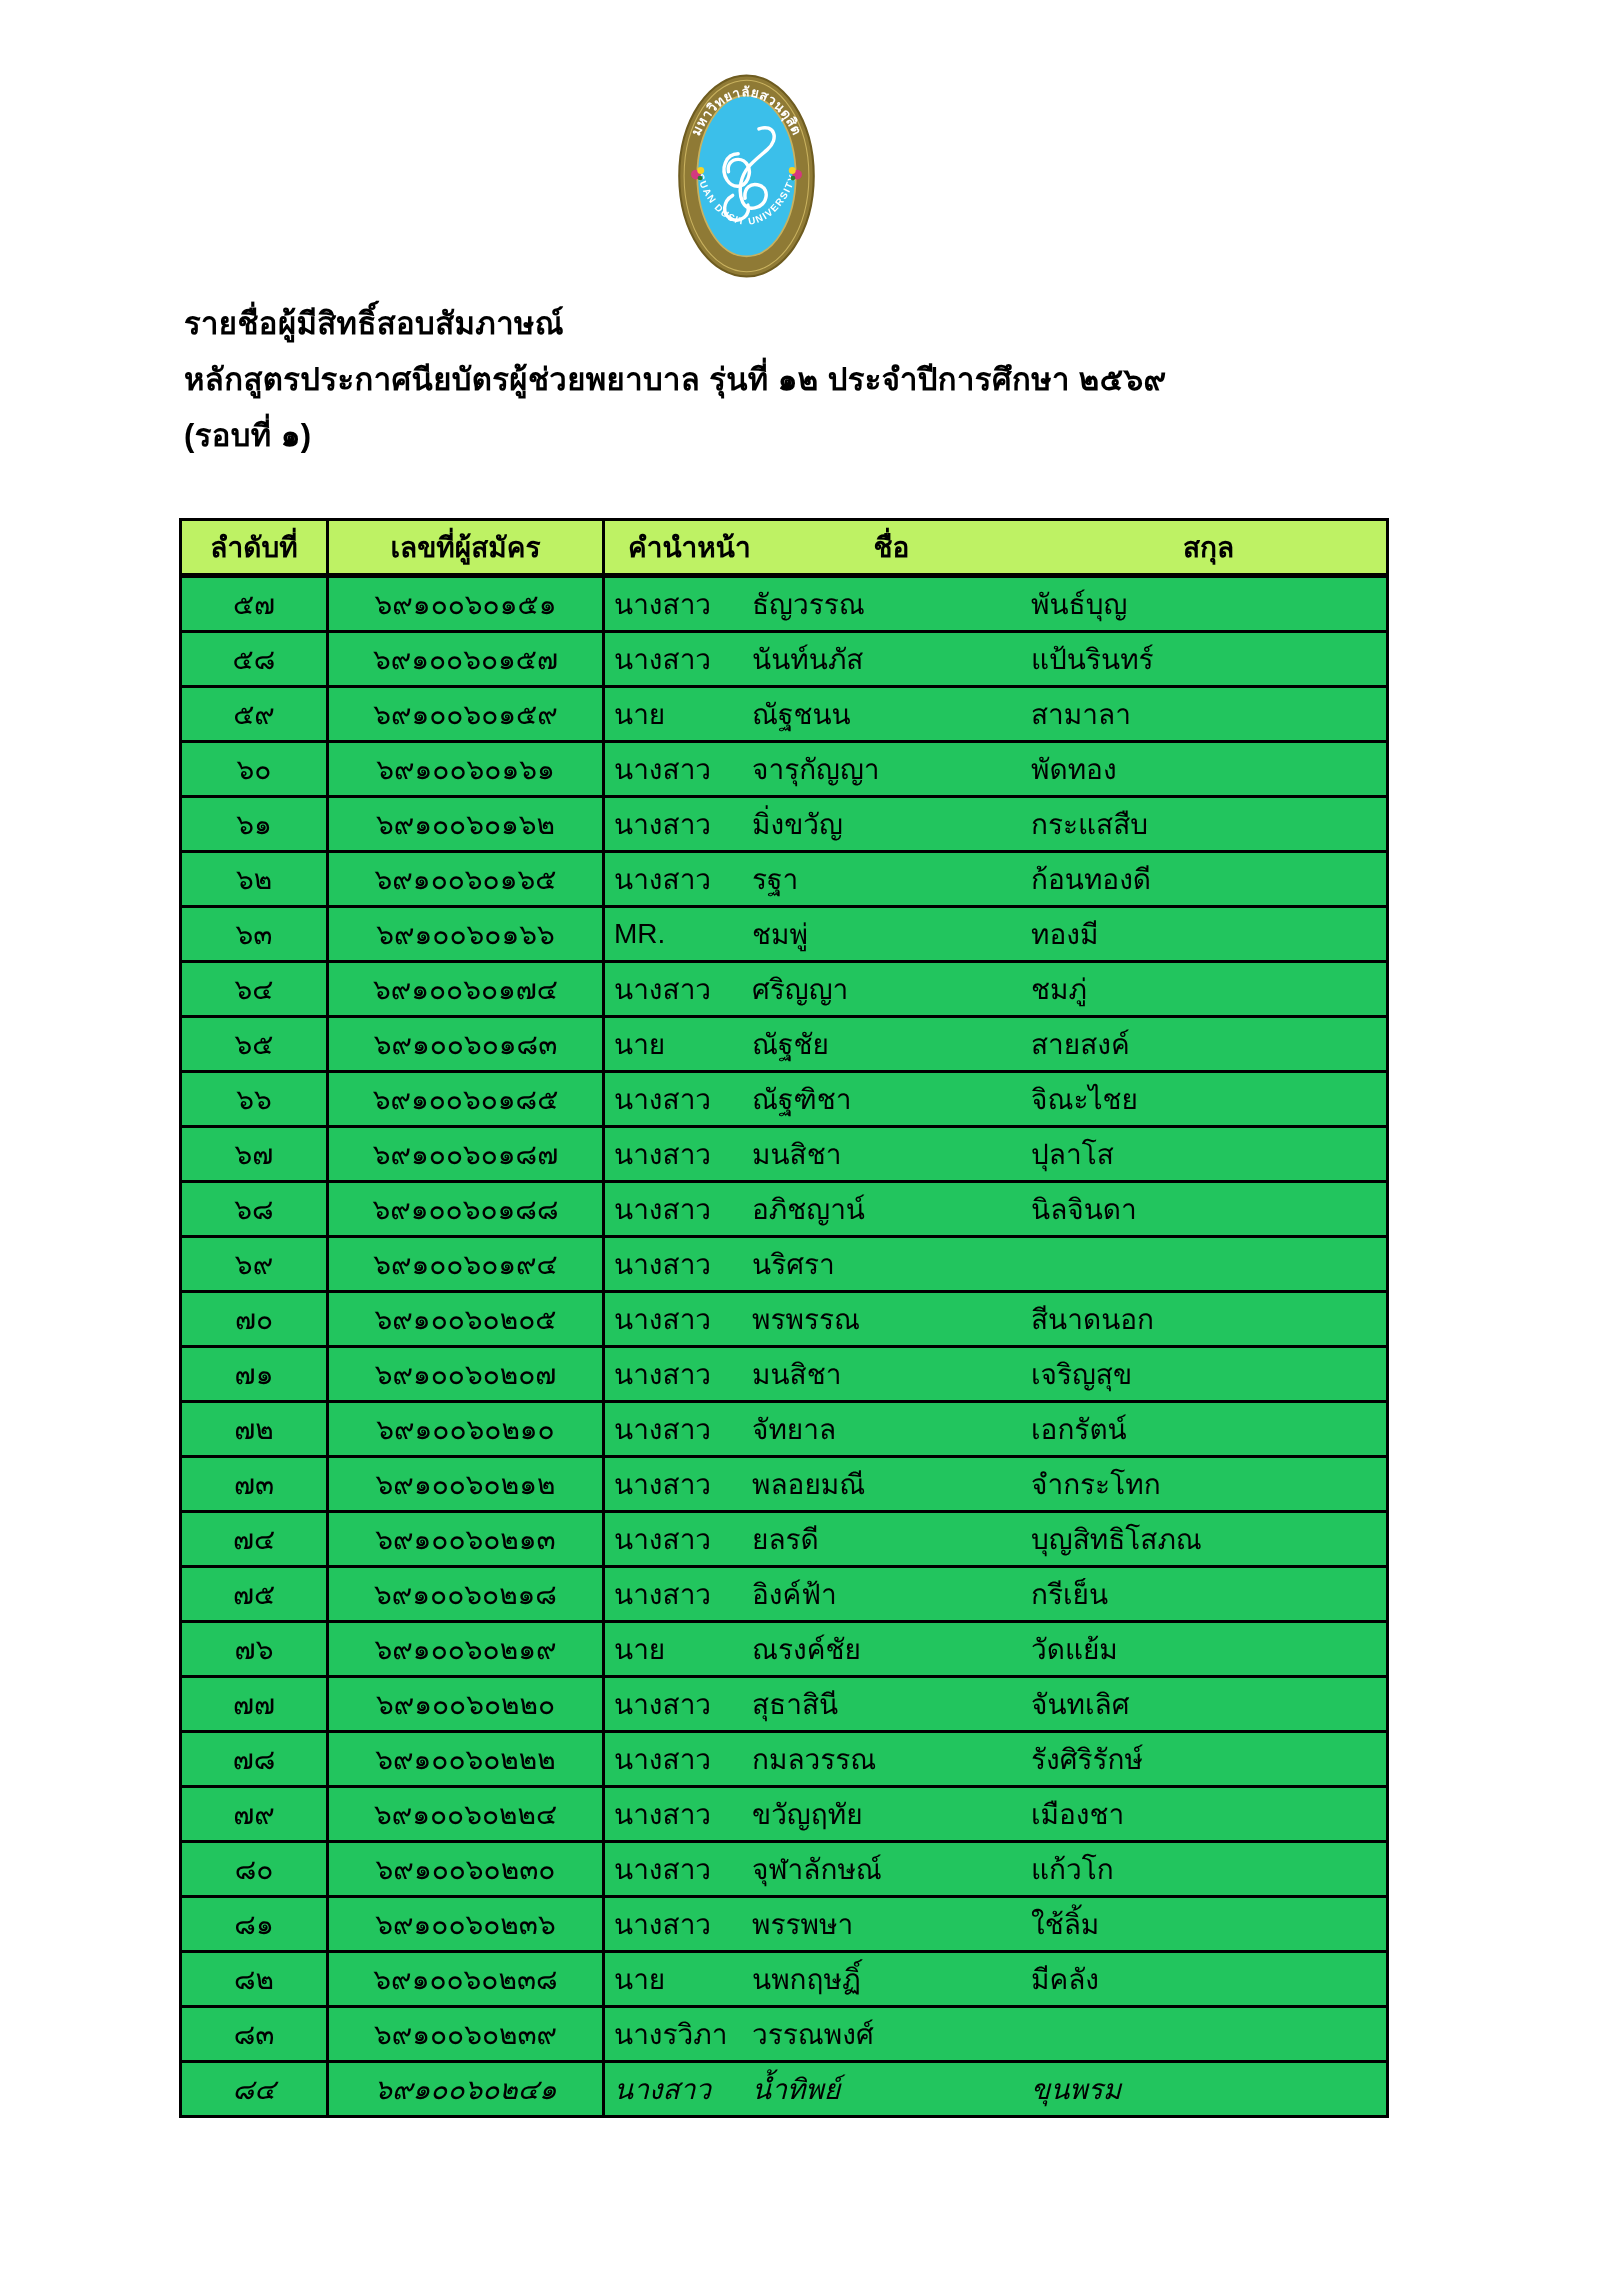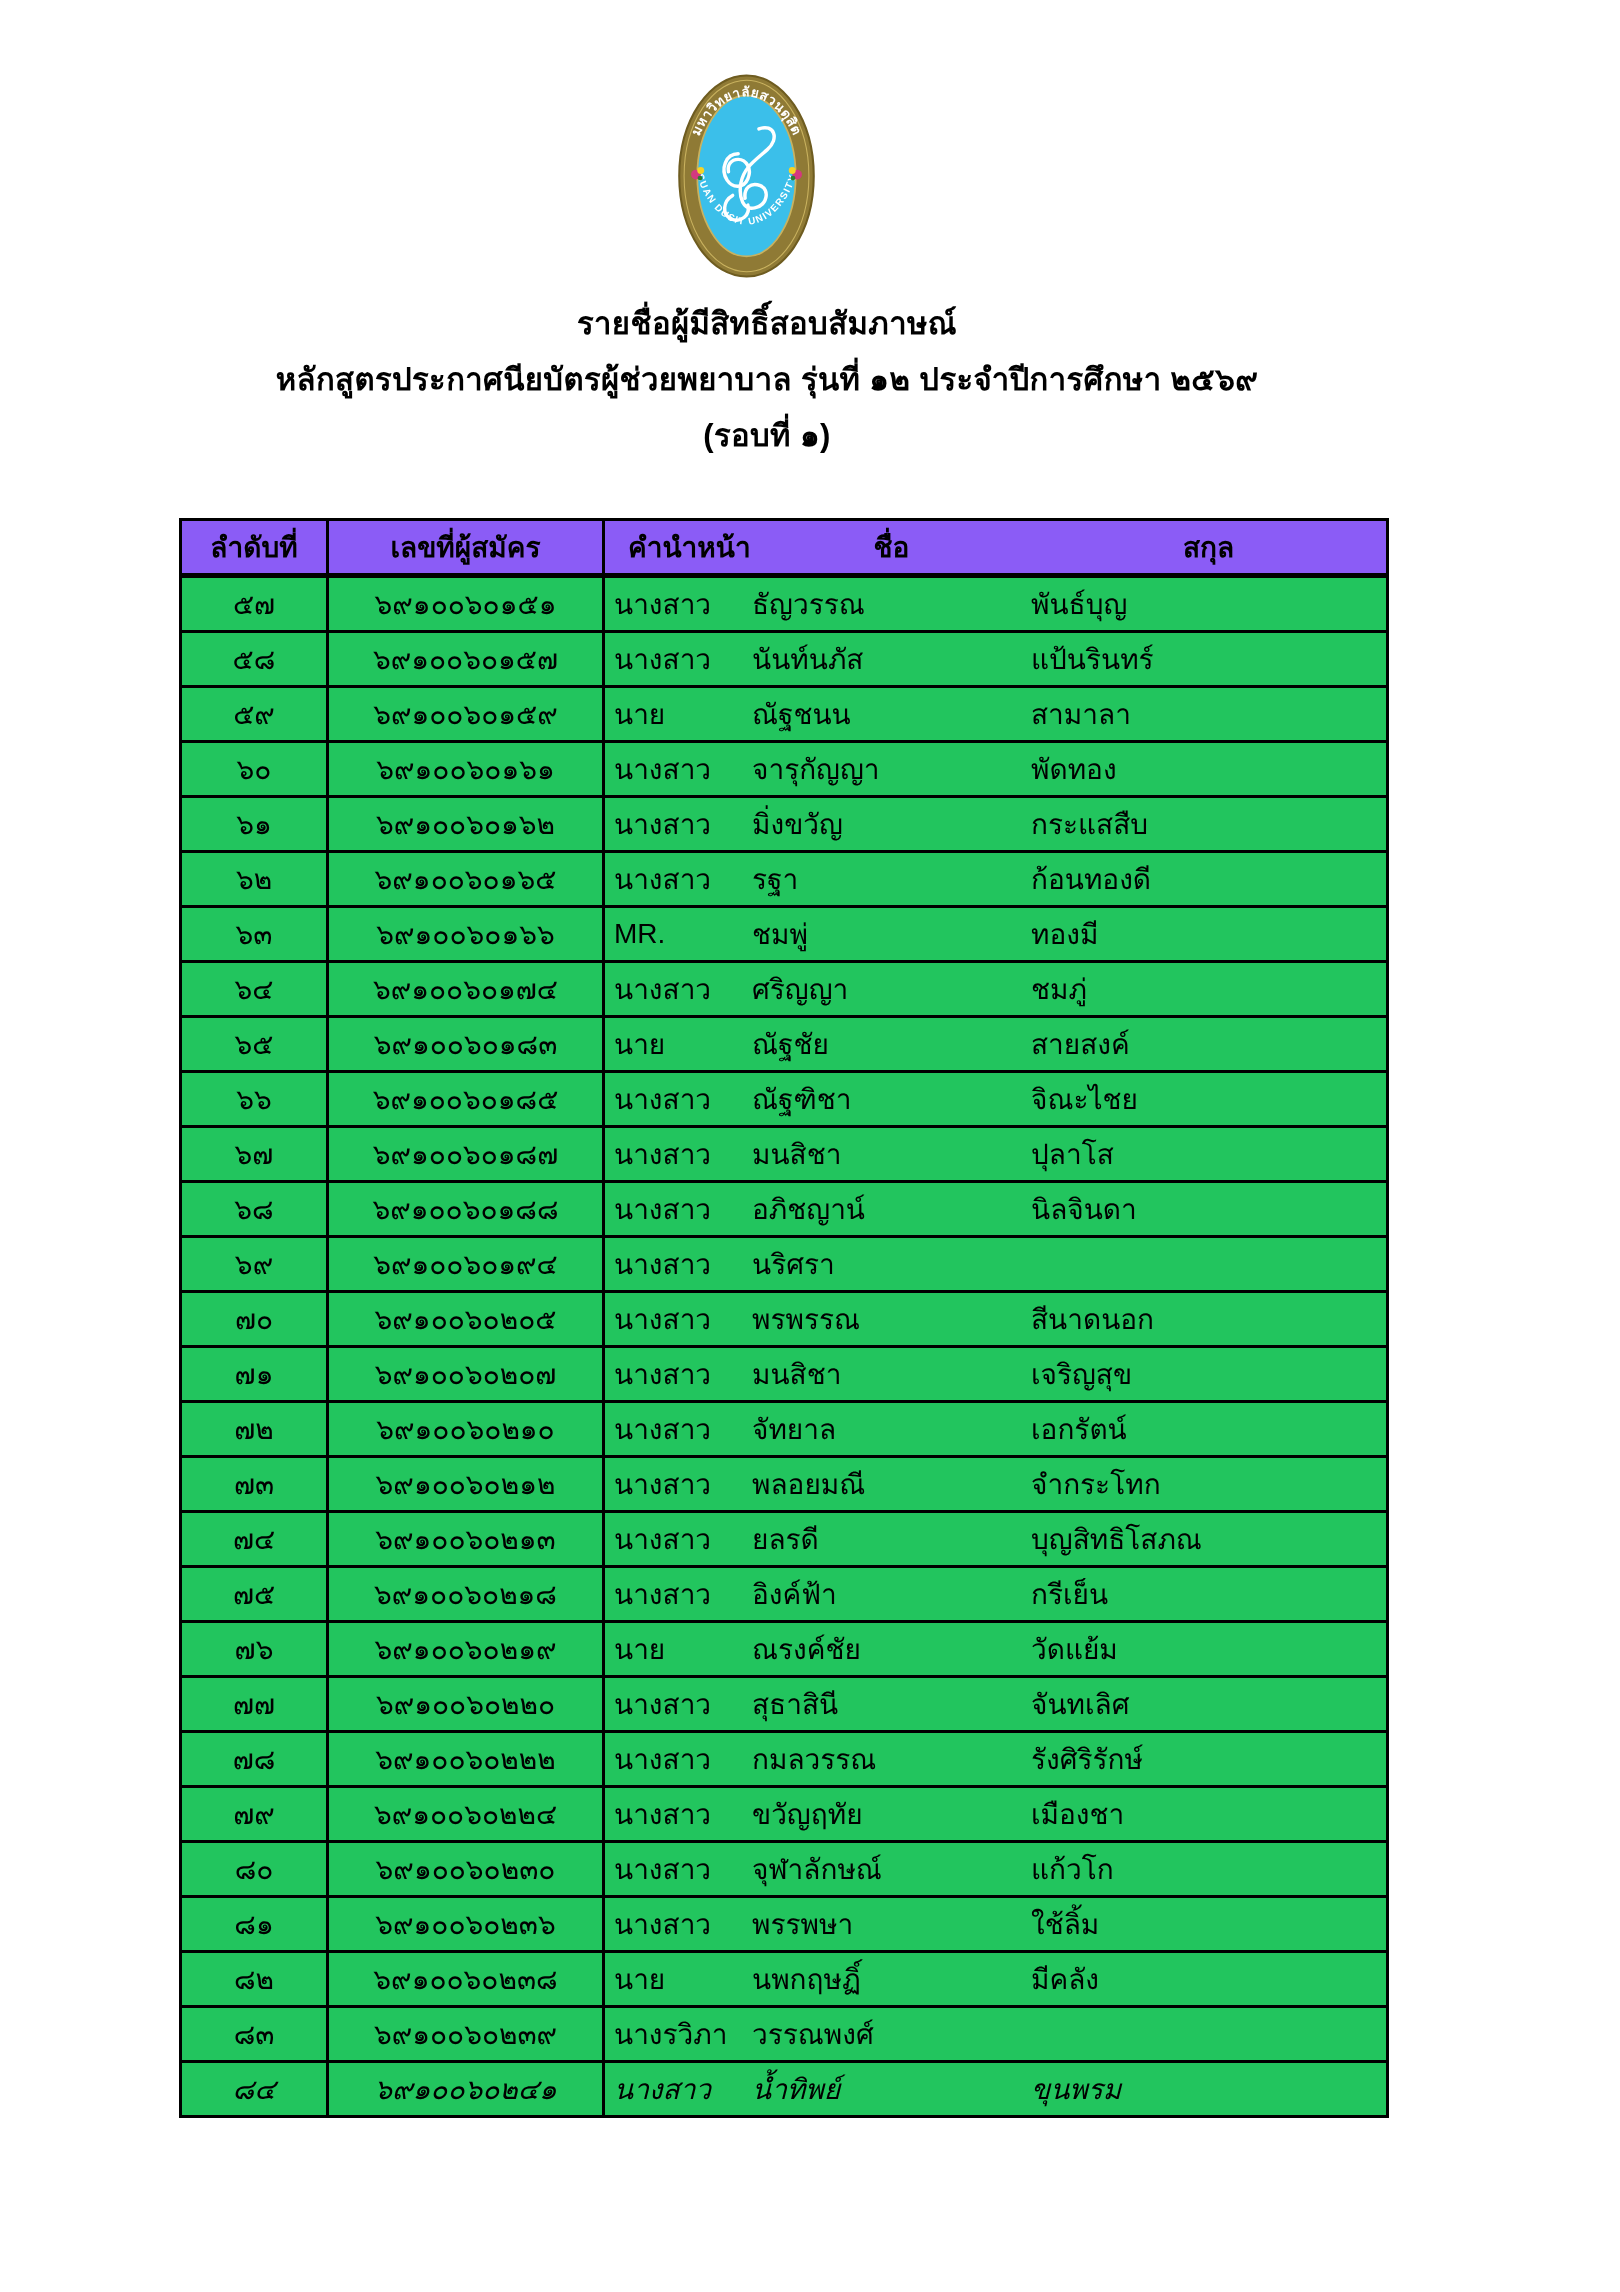--- a/index.html
+++ b/index.html
@@ -8,22 +8,22 @@
     width:1620px;height:2293px;
     background:#ffffff;
     font-family:"Liberation Sans","DejaVu Sans",sans-serif;
     color:#000;
     overflow:hidden;
   }
   
   .seal{position:absolute;left:677px;top:72px;width:139px;height:208px;}
   
   .titles{
-    position:absolute;left:162px;top:296px;width:1210px;
-    text-align:center;font-size:31px;font-weight:600;line-height:56px;
+    position:absolute;left:184px;top:296px;width:1210px;
+    text-align:left;font-size:31px;font-weight:600;line-height:56px;
     letter-spacing:0.4px;
   }
   
   .doc-table{
     position:absolute;left:179px;top:518px;width:1210px;
     border:3.6px solid #000;box-sizing:border-box;
     font-size:28px;
   }
   .hdr{
     display:flex;height:52px;align-items:center;
@@ -81,21 +81,21 @@
     </g>
   </svg>
 
   <div class="titles">
     <div>รายชื่อผู้มีสิทธิ์สอบสัมภาษณ์</div>
     <div>หลักสูตรประกาศนียบัตรผู้ช่วยพยาบาล รุ่นที่ ๑๒ ประจำปีการศึกษา ๒๕๖๙</div>
     <div>(รอบที่ ๑)</div>
   </div>
 
   <div class="doc-table">
-    <div class="hdr" style="background:#8b5cf6;">
+    <div class="hdr" style="background:#bef264;">
       <div class="c-no">ลำดับที่</div>
       <div class="c-app">เลขที่ผู้สมัคร</div>
       <div class="c-rest">
         <div class="s-prefix">คำนำหน้า</div>
         <div class="s-name">ชื่อ</div>
         <div class="s-last">สกุล</div>
       </div>
     </div>
     <div id="tbody">
   <div class="row">

